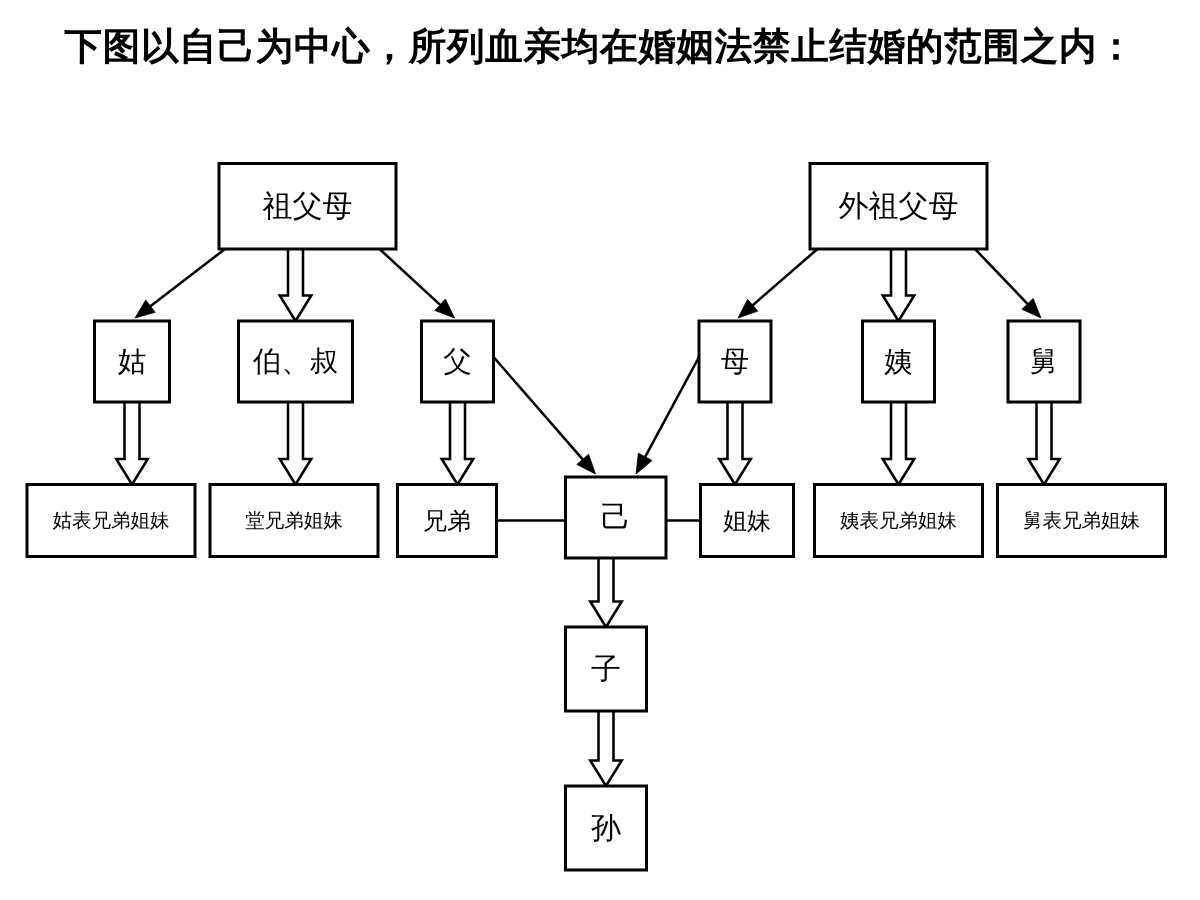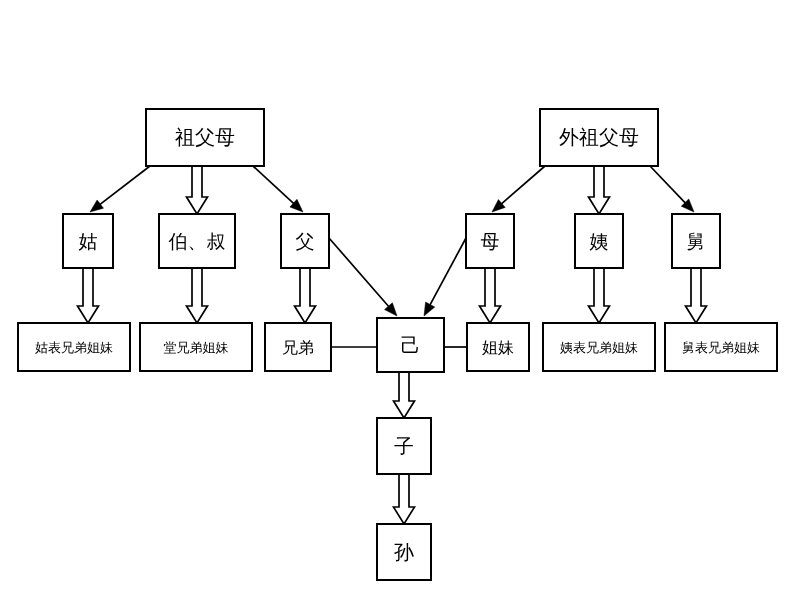--- a/index.html
+++ b/index.html
@@ -85,20 +85,23 @@
     stroke: #000000;
     stroke-width: 1.7;
     fill: none;
   }
 </style>
 </head>
 <body>
 
 <div id="page">
 
+  <div id="title-bar">
+    <div id="title-text">下图以自己为中心，所列血亲均在婚姻法禁止结婚的范围之内：</div>
+  </div>
 
   <div id="diagram-wrap">
     <svg id="kinship-svg" viewBox="0 0 800 538">
       <g id="layer-plain-links">
           <line x1="331" y1="285" x2="377" y2="285" class="plain-link"></line>
           <line x1="444" y1="285" x2="467" y2="285" class="plain-link"></line>
         </g>
       <g id="layer-thin-arrows">
           <g>
             <line x1="150" y1="104" x2="98.72966997421108" y2="143.3072530197715" class="thin-arrow-line"></line>

